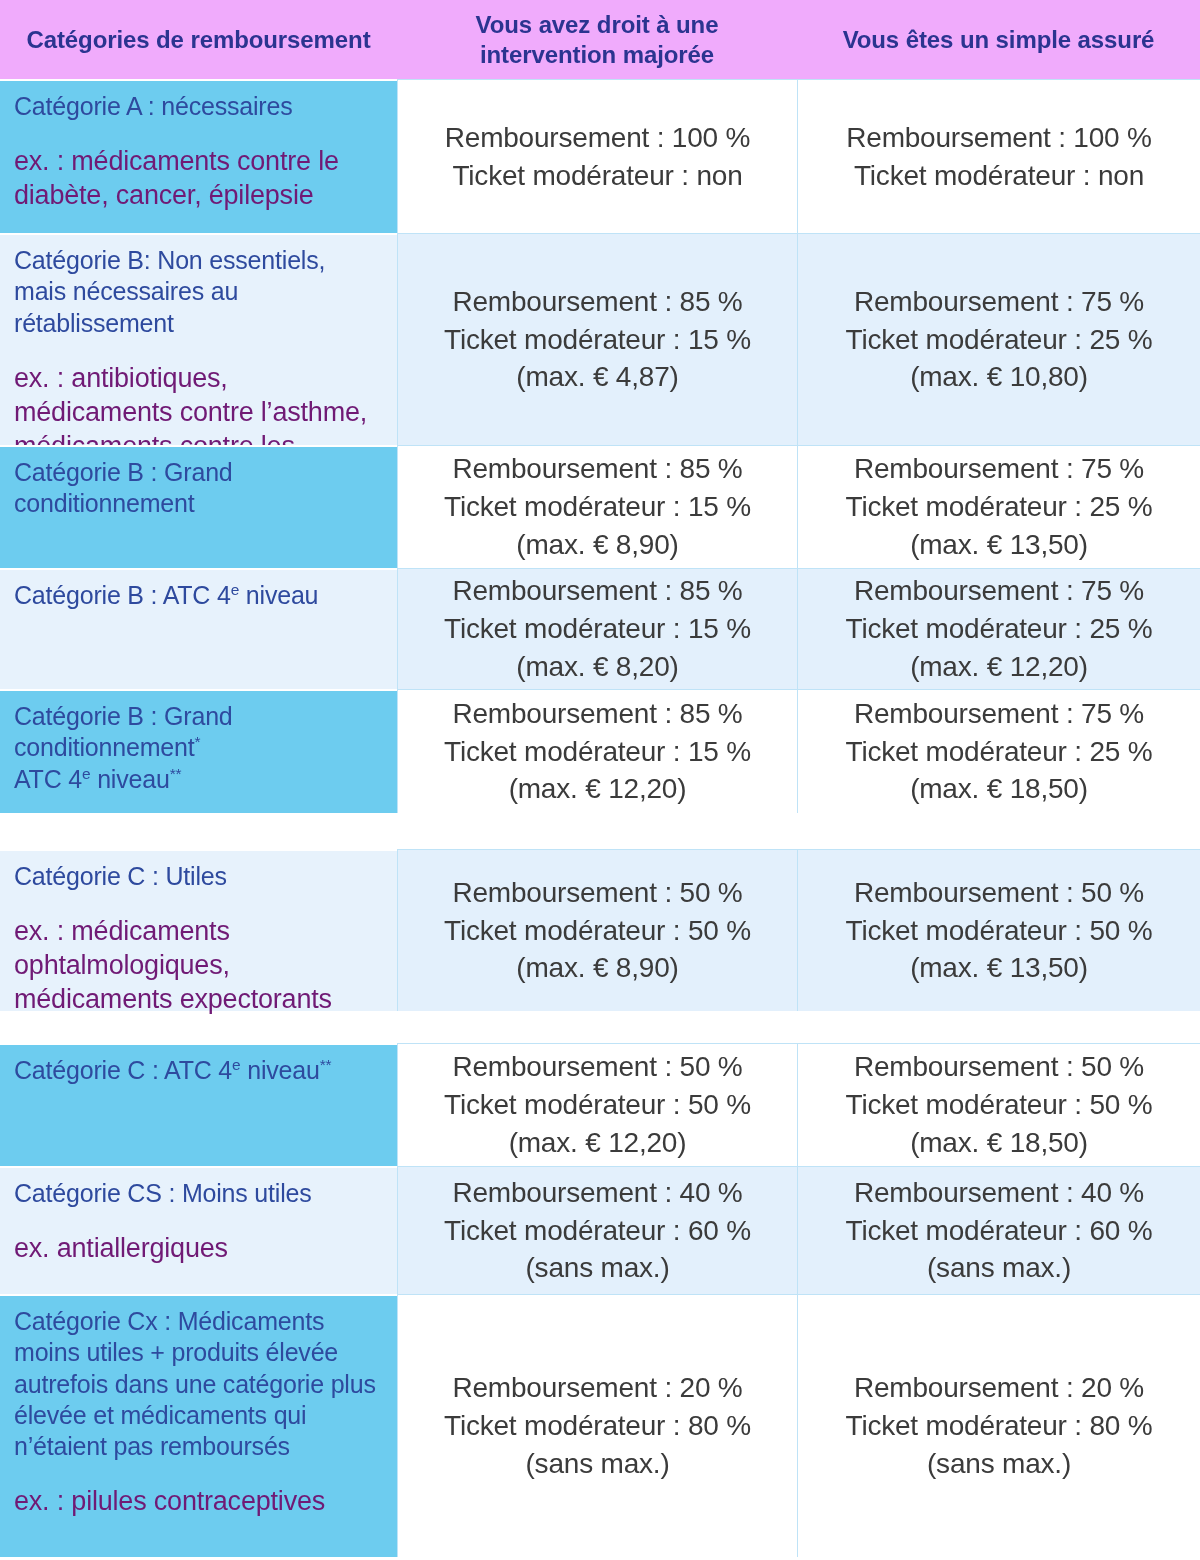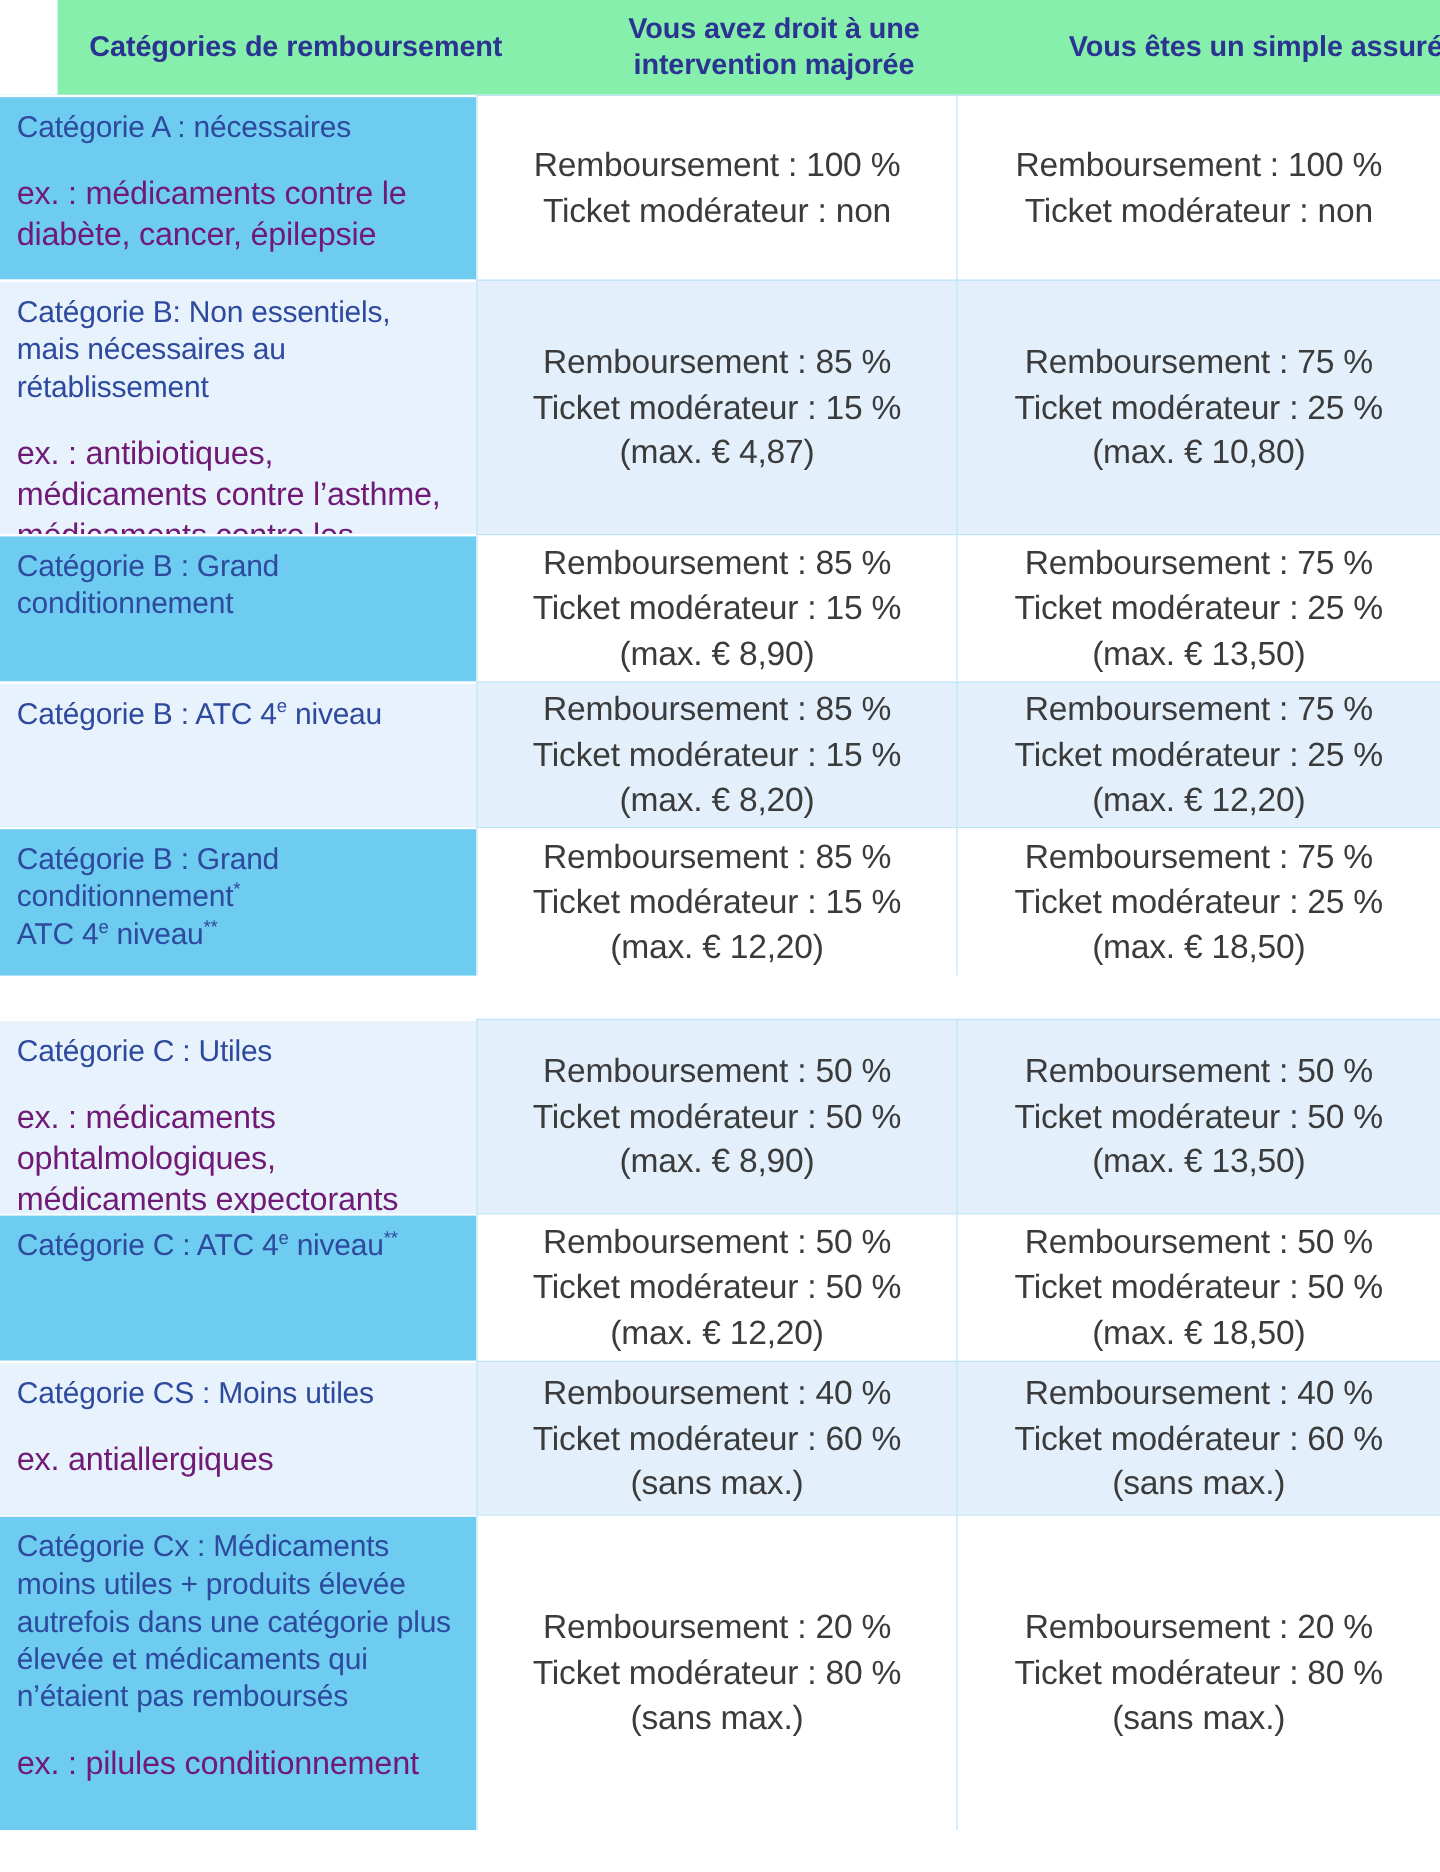--- a/index.html
+++ b/index.html
@@ -21,22 +21,21 @@
     display: flex;
     flex-direction: column;
     background: #ffffff;
   }
 
   
   .table-header {
     display: flex;
     height: 79px;
     flex: 0 0 79px;
-    background: #86efac;
-    margin-left: 48px;
+    background: #f0abfc;
   }
   .th {
     display: flex;
     align-items: center;
     justify-content: center;
     text-align: center;
     color: #2B3490;
     font-weight: bold;
     font-size: 24px;
     line-height: 1.22;
@@ -214,21 +213,21 @@
           <div class="val-line">Remboursement : 50 %</div>
           <div class="val-line">Ticket modérateur : 50 %</div>
           <div class="val-line">(max. € 8,90)</div>
         </div>
         <div class="cell-val last">
           <div class="val-line">Remboursement : 50 %</div>
           <div class="val-line">Ticket modérateur : 50 %</div>
           <div class="val-line">(max. € 13,50)</div>
         </div>
       </div>
-      <div class="row dark" style="height: 123px;">
+      <div class="row dark" style="height: 123px; margin-top: 32px;">
         <div class="cell-cat">
           <div class="cat-title">Catégorie C : ATC 4<sup>e</sup> niveau<sup>**</sup></div>
         </div>
         <div class="cell-val">
           <div class="val-line">Remboursement : 50 %</div>
           <div class="val-line">Ticket modérateur : 50 %</div>
           <div class="val-line">(max. € 12,20)</div>
         </div>
         <div class="cell-val last">
           <div class="val-line">Remboursement : 50 %</div>
@@ -248,21 +247,21 @@
         </div>
         <div class="cell-val last">
           <div class="val-line">Remboursement : 40 %</div>
           <div class="val-line">Ticket modérateur : 60 %</div>
           <div class="val-line">(sans max.)</div>
         </div>
       </div>
       <div class="row dark" style="height: 263px;">
         <div class="cell-cat">
           <div class="cat-title">Catégorie Cx : Médicaments moins utiles + produits élevée autrefois dans une catégorie plus élevée et médicaments qui n’étaient pas remboursés</div>
-          <div class="cat-example">ex. : pilules conditionnement</div>
+          <div class="cat-example">ex. : pilules contraceptives</div>
         </div>
         <div class="cell-val">
           <div class="val-line">Remboursement : 20 %</div>
           <div class="val-line">Ticket modérateur : 80 %</div>
           <div class="val-line">(sans max.)</div>
         </div>
         <div class="cell-val last">
           <div class="val-line">Remboursement : 20 %</div>
           <div class="val-line">Ticket modérateur : 80 %</div>
           <div class="val-line">(sans max.)</div>

